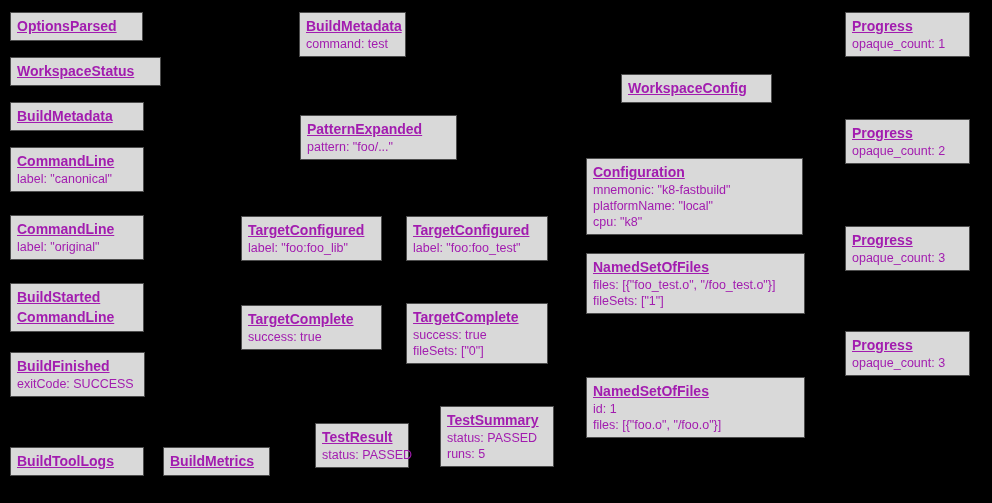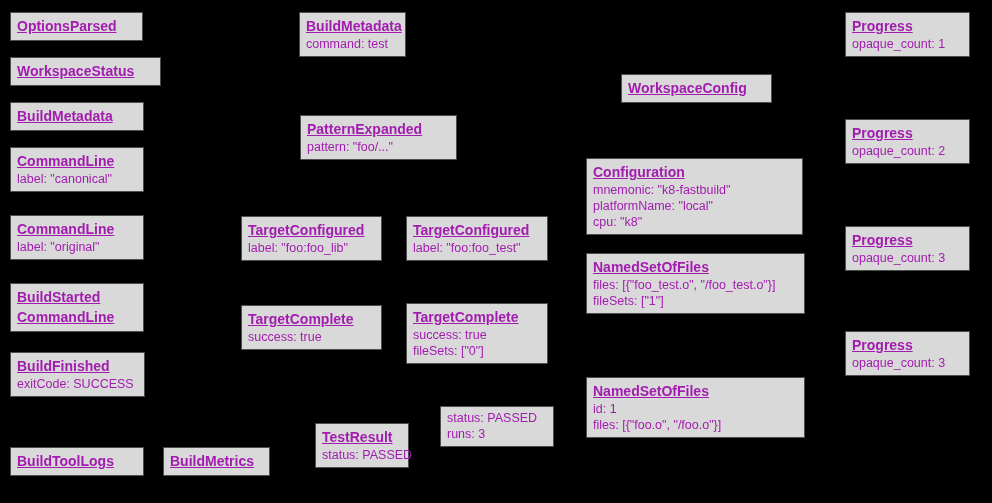--- a/index.html
+++ b/index.html
@@ -107,22 +107,23 @@
     <div class="l">success: true</div>
     <div class="l">fileSets: ["0"]</div>
   </div>
 
   <div class="node" style="left:315px;top:423px;width:94px">
     <div class="t">TestResult</div>
     <div class="l">status: PASSED</div>
   </div>
 
   <div class="node" style="left:440px;top:406px;width:114px">
+    <div class="t">TestSummary</div>
     <div class="l">status: PASSED</div>
-    <div class="l">runs: 3</div>
+    <div class="l">runs: 5</div>
   </div>
 
   <div class="node" style="left:621px;top:74px;width:151px">
     <div class="t">WorkspaceConfig</div>
   </div>
 
   <div class="node" style="left:586px;top:158px;width:217px">
     <div class="t">Configuration</div>
     <div class="l">mnemonic: "k8-fastbuild"</div>
     <div class="l">platformName: "local"</div>

